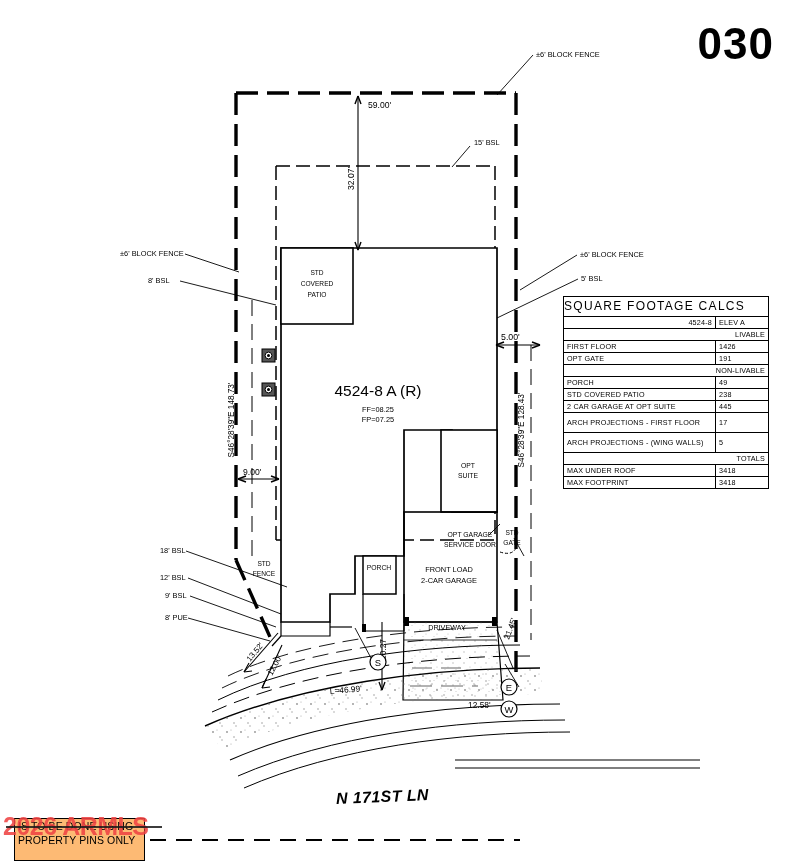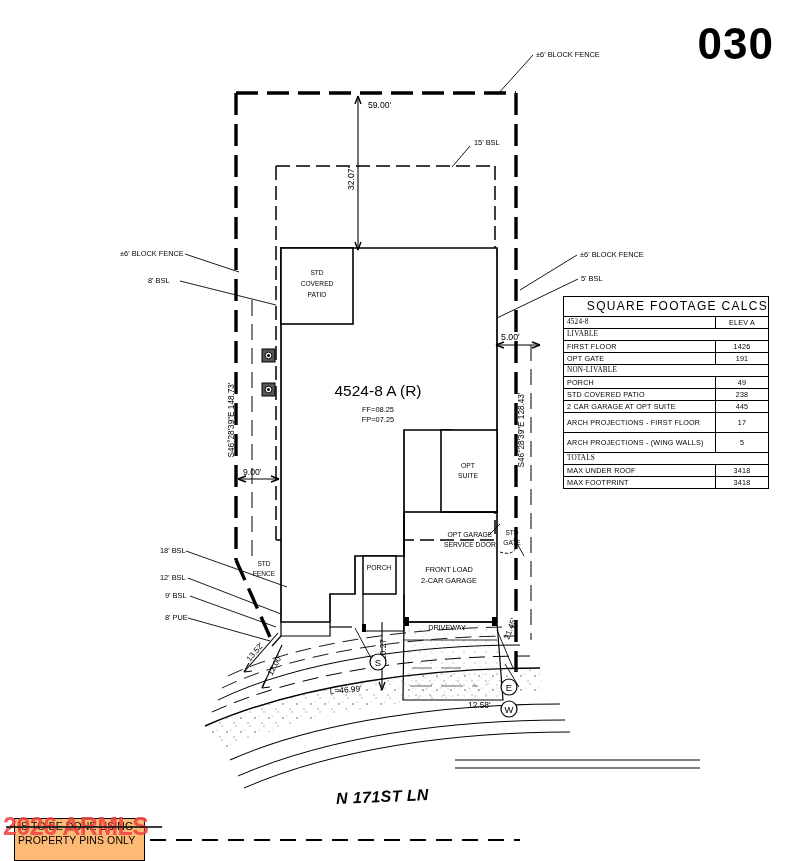--- a/index.html
+++ b/index.html
@@ -16,23 +16,23 @@
     font-family:"Liberation Sans", sans-serif;line-height:1;
   }
 
   
   .sf-table{
     position:absolute;left:563px;top:296px;width:206px;
     border:1.6px solid #000;border-collapse:collapse;
     font-size:7.2px;letter-spacing:.2px;background:#fff;
   }
   .sf-table td{border:0.9px solid #000;padding:1px 3px;line-height:1.25;}
-  .sf-table .ttl{text-align:right;font-size:12px;letter-spacing:1.3px;padding:2px 0;}
-  .sf-table .ctr{text-align:left;font-family:Liberation Serif, serif;}
-  .sf-table .val{text-align:center;width:46px;}
+  .sf-table .ttl{text-align:left;font-size:12px;letter-spacing:1.3px;padding:2px 0;}
+  .sf-table .ctr{text-align:right;}
+  .sf-table .val{width:46px;}
   .sf-table .tall td{height:17px;}
 
   
   .street{
     position:absolute;left:336px;top:790px;
     font-size:16px;font-weight:700;font-style:italic;letter-spacing:.4px;
     transform:rotate(-2.4deg);transform-origin:left center;
   }
 
   

